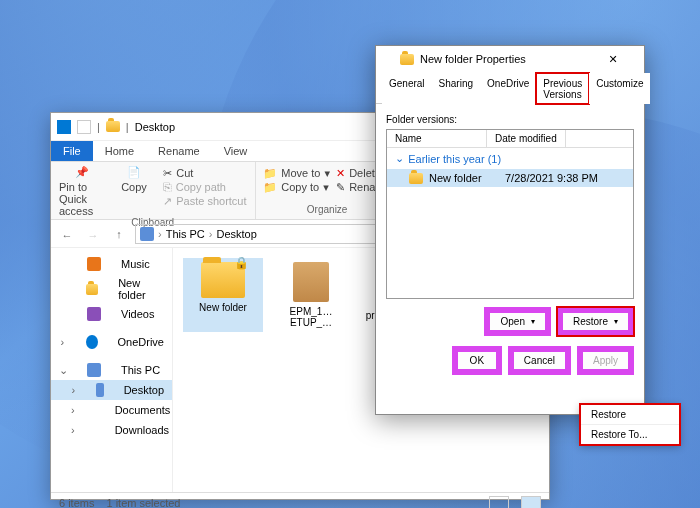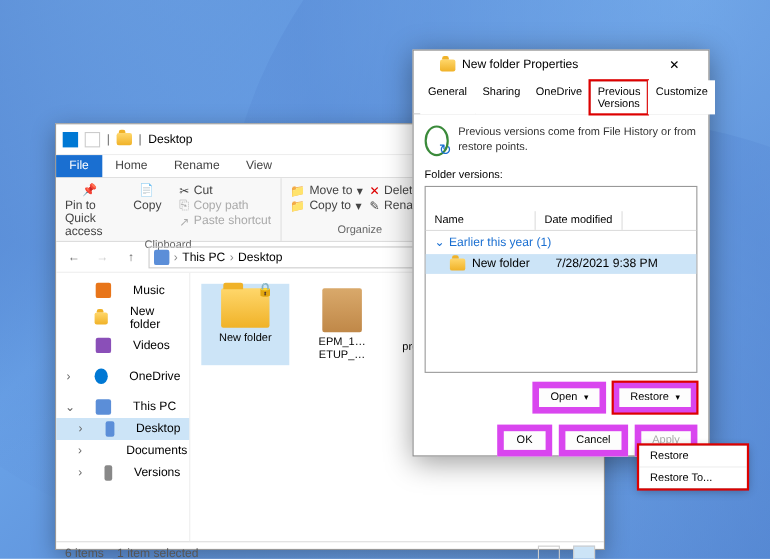--- a/index.html
+++ b/index.html
@@ -47,21 +47,21 @@
 .props-title .x{margin-left:auto;width:14px;text-align:center;}
 .ptabs{display:flex;padding:0 6px;gap:0;border-bottom:1px solid #ccc;}
 .ptab{padding:4px 6px;font-size:10px;border:1px solid transparent;border-bottom:none;position:relative;top:1px;background:#fff;}
 .ptab.active{border-color:#ccc;}
 .ptab.highlight{outline:2px solid #d00;outline-offset:-1px;}
 .props-body{padding:10px;}
 .info-row{display:flex;gap:8px;align-items:flex-start;margin-bottom:12px;}
 .info-text{font-size:10px;color:#333;line-height:1.3;}
 .pv-label{font-size:10px;margin-bottom:4px;}
 .pv-list{border:1px solid #999;height:170px;}
-.pv-head{display:flex;border-bottom:1px solid #ddd;margin-top:22px;}
+.pv-head{display:flex;border-bottom:1px solid #ddd;}
 .pv-head div{padding:3px 8px;font-size:10px;border-right:1px solid #ddd;}
 .pv-group{padding:4px 8px;color:#1a6fd1;font-size:10px;display:flex;align-items:center;gap:4px;}
 .pv-item{display:flex;padding:3px 8px 3px 22px;background:#cce4f7;align-items:center;gap:6px;}
 .pv-btns{display:flex;justify-content:flex-end;gap:6px;margin-top:8px;}
 .btn{border:6px solid #d946ef;background:#fdfdfd;padding:3px 10px;font-size:10px;min-width:50px;text-align:center;display:flex;align-items:center;justify-content:center;gap:4px;}
 .btn.drop::after{content:"▾";font-size:8px;margin-left:2px;}
 .btn.highlight{outline:2px solid #d00;outline-offset:-1px;}
 .props-footer{display:flex;justify-content:flex-end;gap:6px;padding:0 10px 10px;}
 
 
@@ -208,21 +208,21 @@
           <span>Desktop</span>
         </div>
       <div class="nav-item nav-sub">
           <span class="chev">›</span>
           <span class="nav-ico doc"></span>
           <span>Documents</span>
         </div>
       <div class="nav-item nav-sub">
           <span class="chev">›</span>
           <span class="nav-ico down"></span>
-          <span>Versions</span>
+          <span>Downloads</span>
         </div>
     </div>
     <div class="files">
       <div class="file sel">
           <div class="folder-ico folder-lock"></div>
           <div class="file-label">New folder</div>
         </div>
       <div class="file">
           <div class="box-ico"></div>
           <div class="file-label">EPM_1…ETUP_…</div>
@@ -249,24 +249,20 @@
     <span class="x">✕</span>
   </div>
   <div class="ptabs">
     <div class="ptab">General</div>
     <div class="ptab">Sharing</div>
     <div class="ptab">OneDrive</div>
     <div class="ptab active highlight">Previous Versions</div>
     <div class="ptab">Customize</div>
   </div>
   <div class="props-body">
-    <div class="info-row">
-      <div class="clock-icon"></div>
-      <div class="info-text">Previous versions come from File History or from restore points.</div>
-    </div>
     <div class="pv-label">Folder versions:</div>
     <div class="pv-list">
       <div class="pv-head">
         <div style="width:100px">Name</div>
         <div>Date modified</div>
       </div>
       <div class="pv-group">
           <span>⌄</span>
           <span>Earlier this year (1)</span>
         </div>

